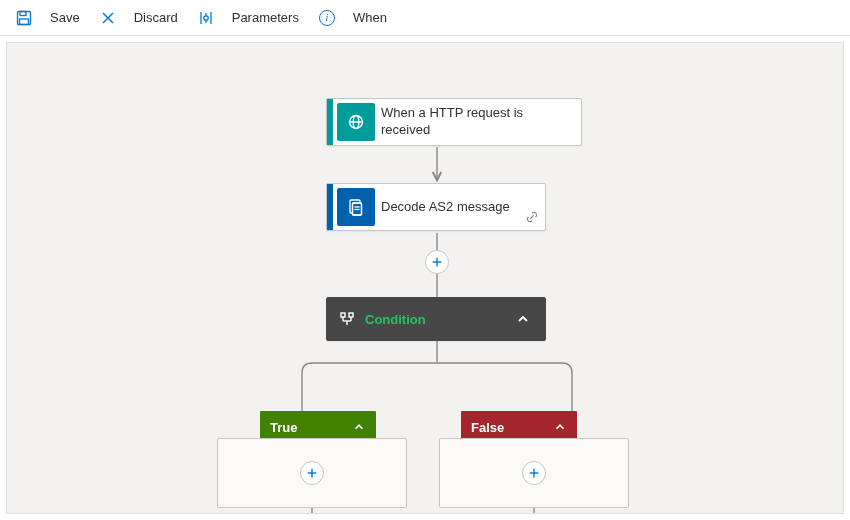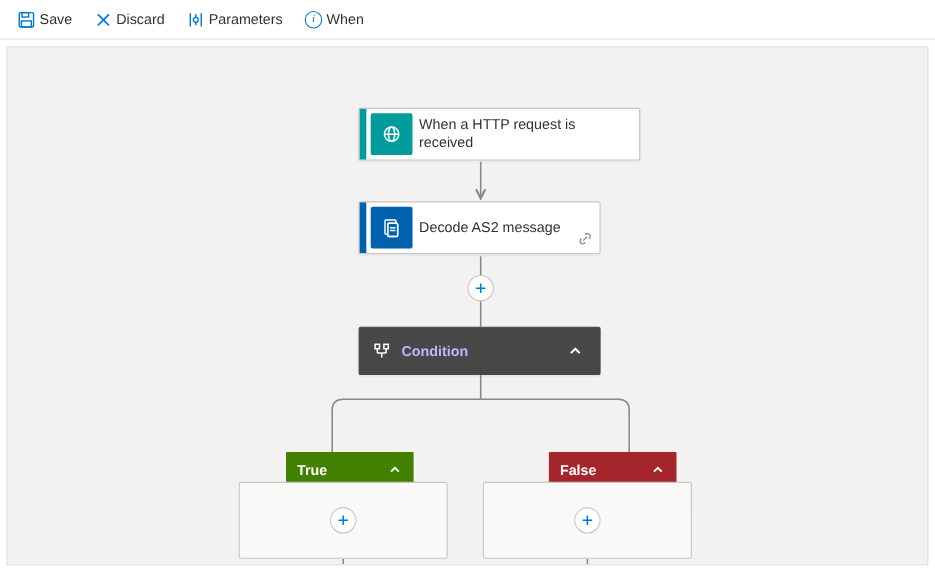--- a/index.html
+++ b/index.html
@@ -1,21 +1,21 @@
 <!DOCTYPE html>
 <html><head>
 <meta charset="utf-8">
 <style>
   * { box-sizing: border-box; margin: 0; padding: 0; }
   html, body { width: 850px; height: 520px; font-family: "Segoe UI", sans-serif; font-size: 13px; color: #323130; }
   body { background: #fff; display: flex; flex-direction: column; }
 
   
   .toolbar { height: 36px; display: flex; align-items: center; padding: 0 8px; gap: 4px; border-bottom: 1px solid #e1e1e1; }
-  .tb-btn { display: flex; align-items: center; gap: 4px; padding: 4px 8px; cursor: pointer; color: #323130; }
+  .tb-btn { display: flex; align-items: center; gap: 18px; padding: 4px 8px; cursor: pointer; color: #323130; }
   .tb-btn svg, .tb-btn .ico { width: 16px; height: 16px; color: #0078d4; }
   .tb-btn .ico { display:inline-flex; align-items:center; justify-content:center; border:1.5px solid #0078d4; border-radius:50%; font-size:10px; color:#0078d4; font-style: italic; font-family: Georgia, serif; line-height:1; }
 
   
   .canvas { flex: 1; background: #f3f2f1; position: relative; overflow: hidden; border: 1px solid #e1e1e1; margin: 6px; }
 
   
   .card { position: absolute; background: #fff; border: 1px solid #c8c6c4; border-radius: 2px; display: flex; align-items: center; cursor: pointer; box-shadow: 0 1px 2px rgba(0,0,0,0.05); }
   .card .stripe { width: 6px; align-self: stretch; }
   .card .icon-box { width: 38px; height: 38px; display: flex; align-items: center; justify-content: center; margin: 4px; border-radius: 2px; flex-shrink:0; }
@@ -27,28 +27,28 @@
   #card-http .icon-box { background: #009b9b; }
   #card-http .label { max-width: 160px; }
 
   
   #card-as2 { left: 319px; top: 140px; width: 220px; align-items: center; }
   #card-as2 .stripe { background: #0062ad; }
   #card-as2 .icon-box { background: #0062ad; }
   #card-as2 .link-badge { position:absolute; right:6px; bottom:3px; color:#8a8886; }
 
   
-  #card-cond { left: 319px; top: 254px; width: 220px; height: 44px; background:#474747; border-color:#474747; color:#c4b5fd; display:flex; align-items:center; justify-content:space-between; padding:0 14px 0 12px; }
+  #card-cond { left: 319px; top: 254px; width: 220px; height: 44px; background:#474747; border-color:#474747; color:#22c55e; display:flex; align-items:center; justify-content:space-between; padding:0 14px 0 12px; }
   #card-cond .left { display:flex; align-items:center; gap:10px; }
   #card-cond svg { width:16px; height:16px; color:#fff; }
 
   
   .branch-label { position:absolute; width:116px; height:32px; display:flex; align-items:center; justify-content:space-between; padding:0 10px; color:#fff; font-weight:600; cursor:pointer; border-radius:1px; }
   #lbl-true { left:253px; top:368px; background:#428000; }
-  #lbl-false { left:492px; top:368px; background:#a4262c; }
+  #lbl-false { left:454px; top:368px; background:#a4262c; }
 
   
   .branch-box { position:absolute; width:190px; height:70px; border:1px solid #c8c6c4; background:#faf9f8; border-radius:2px; top:395px; display:flex; align-items:center; justify-content:center; }
   #box-true { left:210px; }
   #box-false { left:432px; }
 
   
   .plus { width:24px; height:24px; border-radius:50%; background:#fff; border:1px solid #c8c6c4; display:flex; align-items:center; justify-content:center; color:#0078d4; cursor:pointer; }
   .plus.abs { position:absolute; }
   #plus-mid { left:418px; top:207px; }

